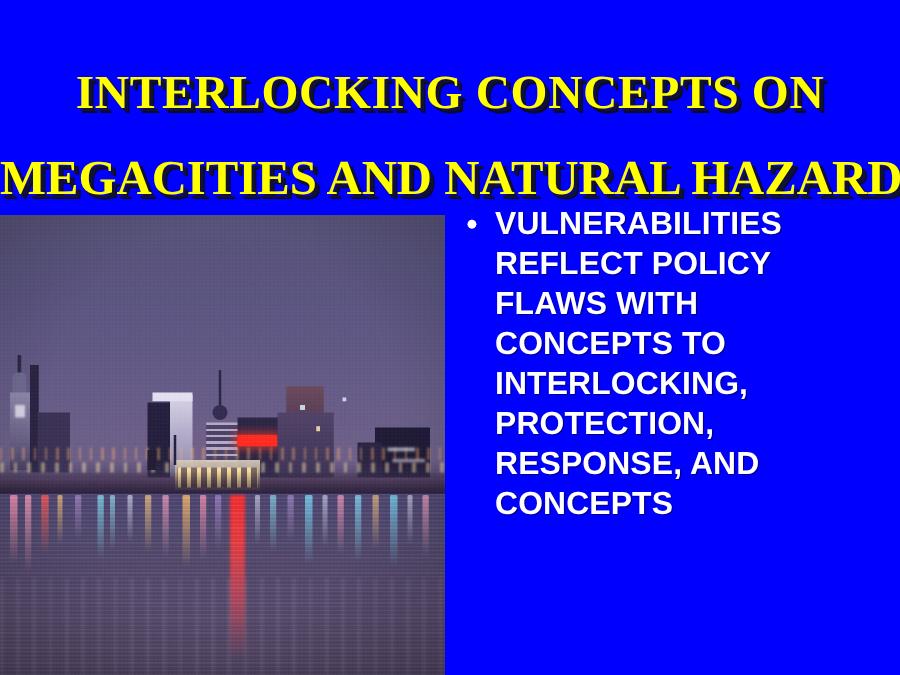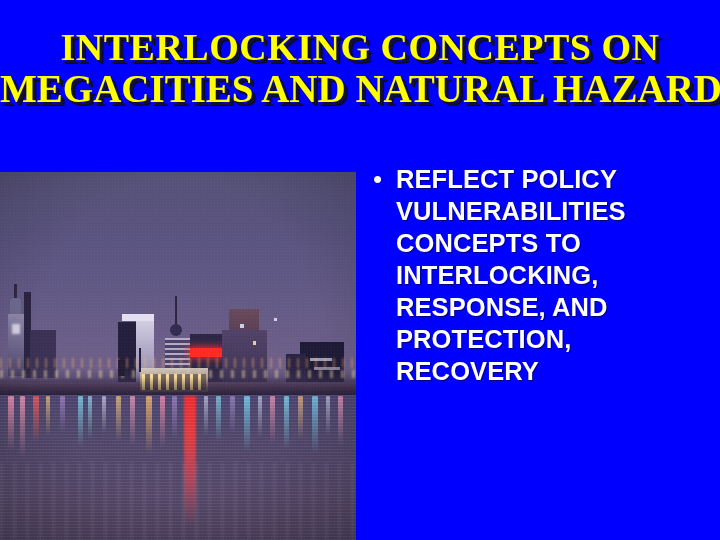--- a/index.html
+++ b/index.html
@@ -29,20 +29,21 @@
     font-weight: bold;
     font-size: 38px;
     line-height: 42px;
     color: #ffff00;
     letter-spacing: 0.5px;
     white-space: nowrap;
     text-shadow:
        3px 3px 0 #101038,
        4px 4px 0 #0a0a28,
        2px 3px 1px #141444;
+    margin-top: 27px;
   }
   #title-line-2 {
     font-size: 39px;
     letter-spacing: 0px;
   }
 
   
   #body-block {
     position: absolute;
     left: 368px;
@@ -304,24 +305,25 @@
 
     <div class="ph-layer" id="ripple"></div>
     <div class="ph-layer" id="grain"></div>
     <div class="ph-layer" id="vignette"></div>
   </div>
 
   <div id="body-block">
     <div class="bullet-row">
       <div class="bullet-marker">•</div>
       <div class="bullet-text">
+        <div>VULNERABILITIES</div>
         <div>REFLECT POLICY</div>
-        <div>VULNERABILITIES</div>
+        <div>FLAWS WITH</div>
         <div>CONCEPTS TO</div>
         <div>INTERLOCKING,</div>
+        <div>PROTECTION,</div>
         <div>RESPONSE, AND</div>
-        <div>PROTECTION,</div>
-        <div>RECOVERY</div>
+        <div>CONCEPTS</div>
       </div>
     </div>
   </div>
 
 </div>
 
 </body></html>

